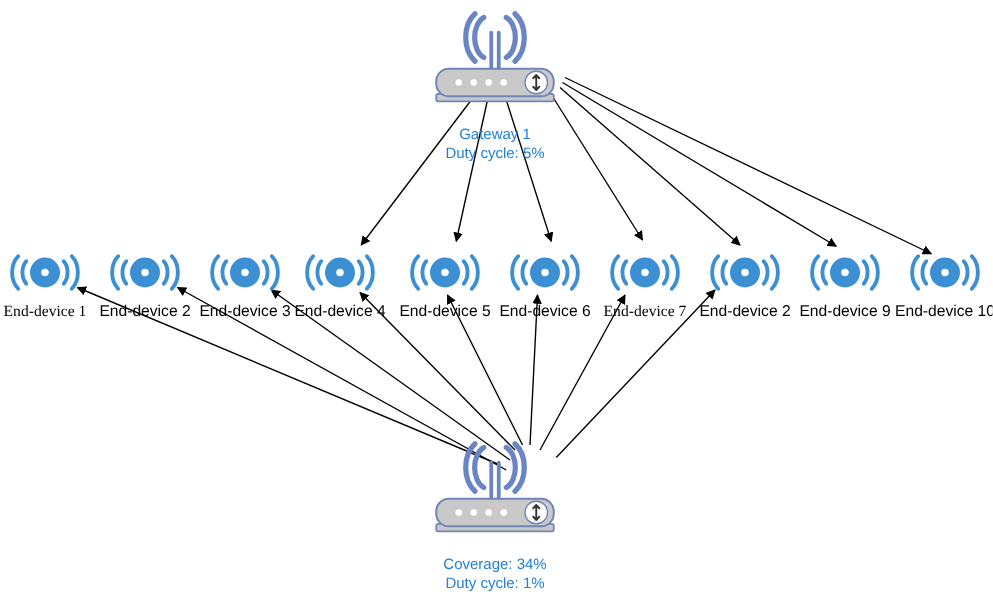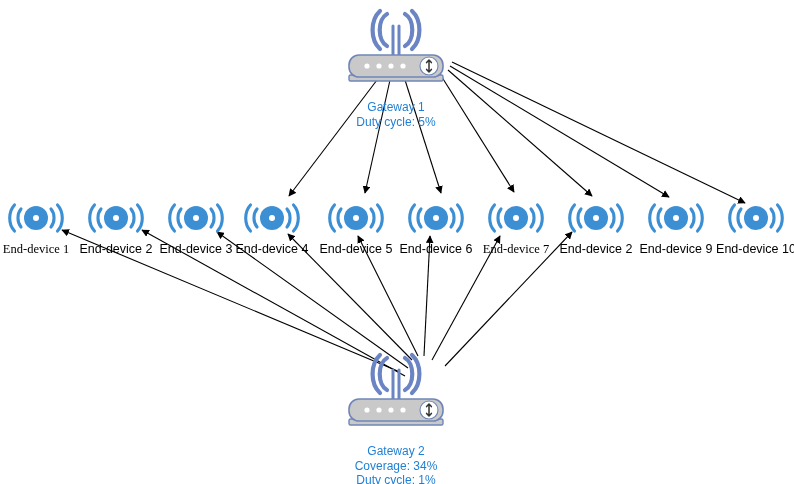--- a/index.html
+++ b/index.html
@@ -109,21 +109,20 @@
         <rect x="8" y="51" width="94" height="22" rx="10" fill="#C9C9C9" stroke="#7086B8" stroke-width="1.6"></rect>
         <circle cx="26" cy="62" r="2.6" fill="#FFFFFF"></circle>
         <circle cx="38" cy="62" r="2.6" fill="#FFFFFF"></circle>
         <circle cx="50" cy="62" r="2.6" fill="#FFFFFF"></circle>
         <circle cx="62" cy="62" r="2.6" fill="#FFFFFF"></circle>
         <circle cx="88" cy="62" r="9" fill="#FFFFFF" stroke="#7086B8" stroke-width="1.1"></circle>
         <path d="M 88 56.5 L 88 67.5 M 85.6 58.6 L 88 56 L 90.4 58.6 M 85.6 65.4 L 88 68 L 90.4 65.4" stroke="#333333" stroke-width="1.5" fill="none" stroke-linecap="round" stroke-linejoin="round"></path>
       </g>
     </svg>
     <div class="gwtxt">
-      <div>Gateway 2</div>
       <div>Coverage: 34%</div>
       <div>Duty cycle: 1%</div>
     </div>
   </div>
 
   <div id="device-layer">
       <div class="node device" style="left: 8px; top: 196px; font-family: Liberation Serif, serif;"><svg width="56" height="44" viewBox="0 0 56 44">
           <g transform="translate(28,22)" fill="none" stroke="#3D8FD4" stroke-linecap="round">
             <path d="M -15 -9 A 9 12 0 0 0 -15 9" stroke-width="3.1"></path>
             <path d="M -21.5 -13 A 13.5 17 0 0 0 -21.5 13" stroke-width="3.1"></path>

